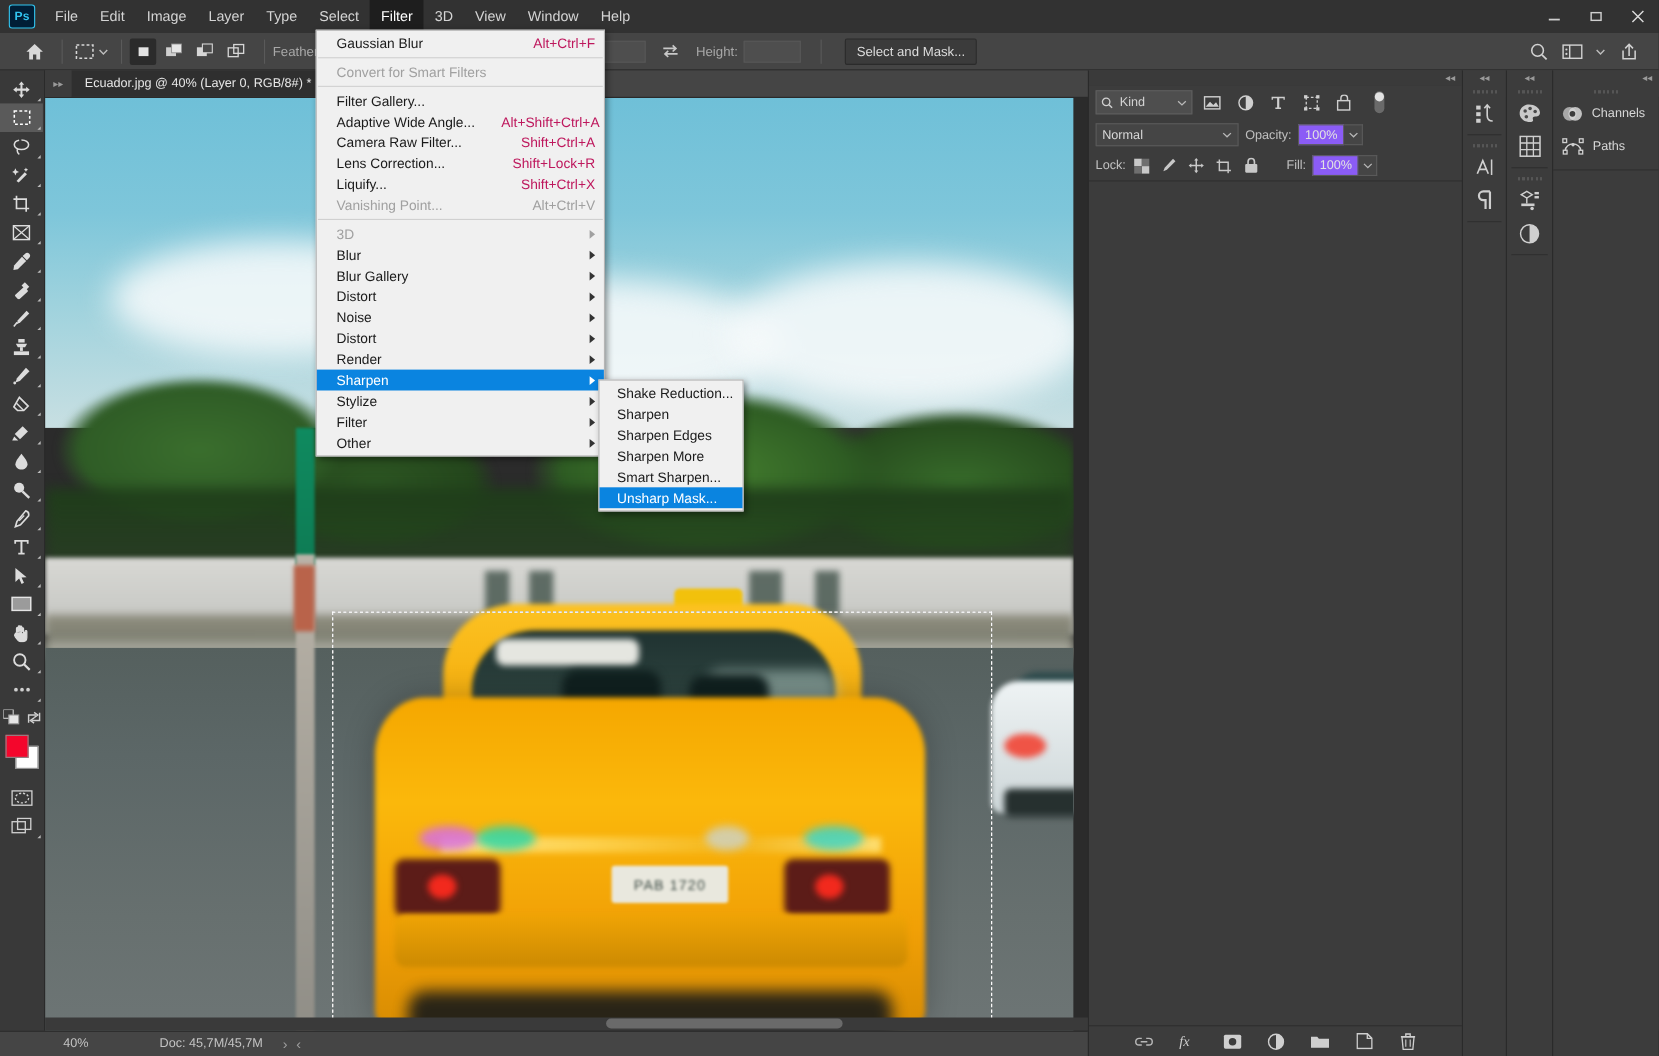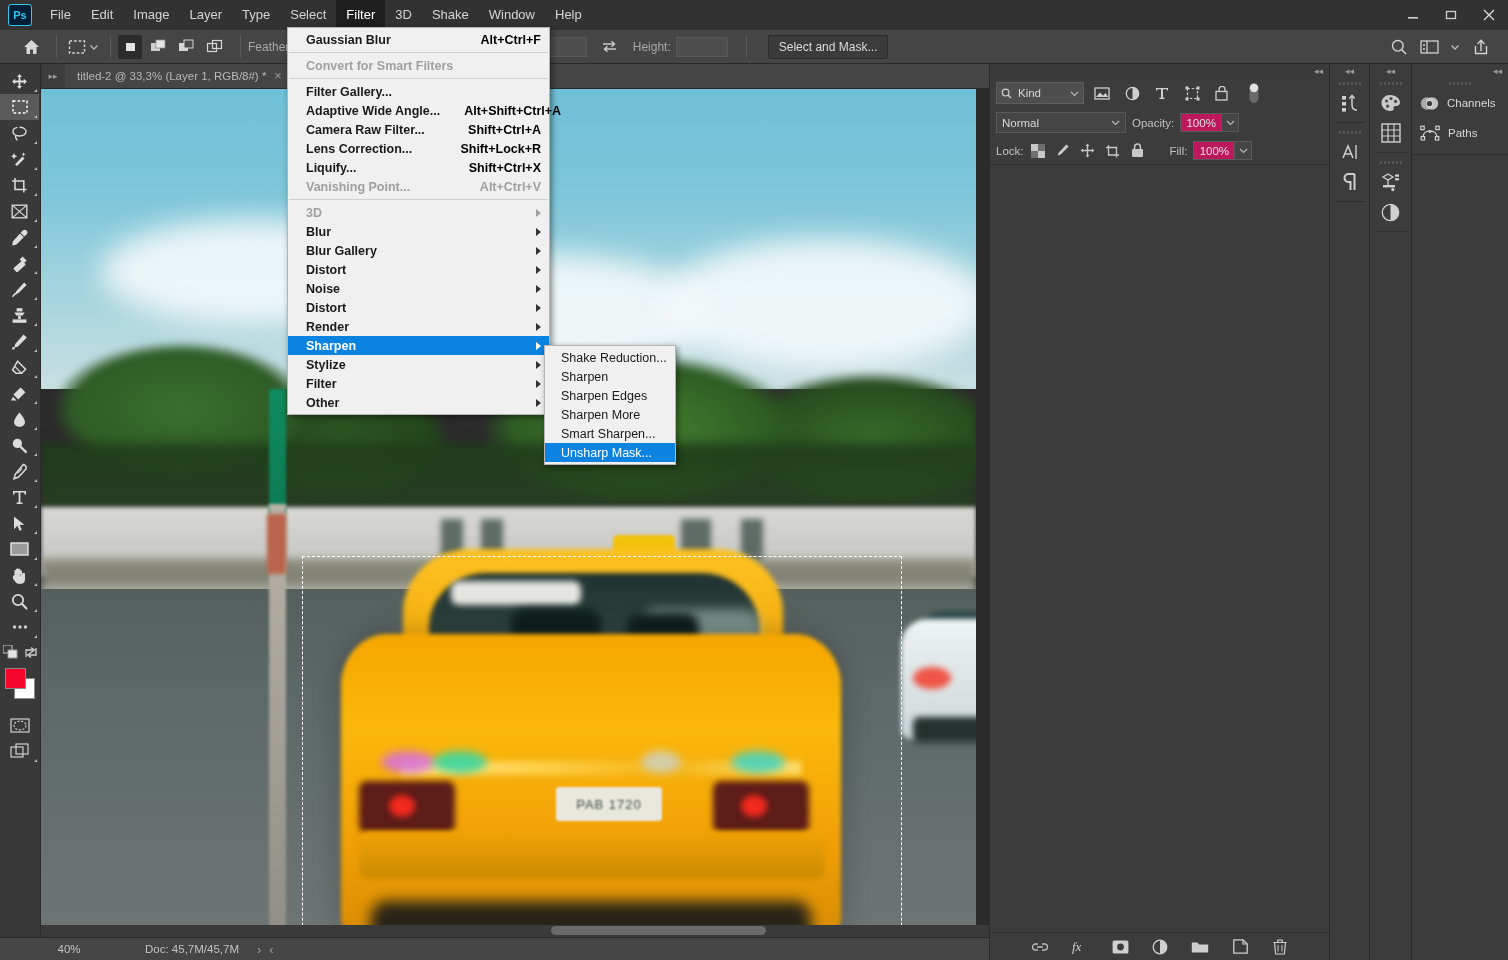--- a/index.html
+++ b/index.html
@@ -310,21 +310,21 @@
   }
   .kind-select .cv{ margin-left:auto; }
   .filter-icon{ width:24px;height:22px;display:flex;align-items:center;justify-content:center; }
   .blend-select{
     width:130px;height:21px;background:#454545;border:1px solid #5a5a5a;
     color:#d8d8d8; font-size:11.5px; padding:0 5px; display:flex;align-items:center;
   }
   .blend-select .cv{ margin-left:auto; }
   .sm-label{ font-size:11.5px;color:#c0c0c0; }
   .sm-input{
-    width:42px;height:19px;background:#be185d;border:1px solid #5a5a5a;
+    width:42px;height:19px;background:#8b5cf6;border:1px solid #5a5a5a;
     color:#e2e2e2;font-size:11.5px; display:flex;align-items:center;justify-content:center;
   }
   .sm-cv{
     width:17px;height:19px;background:#454545;border:1px solid #5a5a5a;border-left:none;
     display:flex;align-items:center;justify-content:center;
   }
   .lock-icons{ display:flex; align-items:center; gap:9px; }
   .lock-icons .li{ width:16px;height:16px;display:flex;align-items:center;justify-content:center; }
   .lp-divider{ height:1px; background:#2f2f2f; }
   .layer-row{
@@ -372,27 +372,27 @@
     display:flex;align-items:center;gap:8px; height:30px; padding-left:8px;
     color:#d8d8d8; font-size:11.5px;
   }
   .dock3-sep{ height:1px;background:#2f2f2f; margin-top:6px; }
 
   
   #filtermenu{
     position:absolute; left:287px; top:27px; width:263px;
     background:#f0f0f0; border:1px solid #b5b5b5;
     box-shadow:2px 2px 6px rgba(0,0,0,.45);
-    padding:2px 0; z-index:50;font-weight:bold;
+    padding:2px 0; z-index:50;
   }
   .mi{
     position:relative; height:19px; display:flex; align-items:center;
     padding:0 8px 0 18px; color:#1a1a1a; font-size:12.5px; white-space:nowrap;
   }
-  .mi .acc{ margin-left:auto; padding-left:24px; color:#000000; font-size:12.5px; }
+  .mi .acc{ margin-left:auto; padding-left:24px; color:#be185d; font-size:12.5px; }
   .mi.disabled, .mi.disabled .acc{ color:#a0a0a0; }
   .mi.hl{ background:#0a84e0; color:#ffffff; }
   .mi.hl .sub{ border-left-color:#ffffff; }
   .mi .sub{
     position:absolute; right:8px; top:50%; margin-top:-4px;
     width:0;height:0; border-top:4px solid transparent; border-bottom:4px solid transparent;
     border-left:5px solid #333;
   }
   .msep{ height:1px; background:#d0d0d0; margin:3px 1px; }
 
@@ -411,21 +411,21 @@
   <div id="pslogo">Ps</div>
   <div class="menubar">
     <div class="menu-item">File</div>
     <div class="menu-item">Edit</div>
     <div class="menu-item">Image</div>
     <div class="menu-item">Layer</div>
     <div class="menu-item">Type</div>
     <div class="menu-item">Select</div>
     <div class="menu-item active">Filter</div>
     <div class="menu-item">3D</div>
-    <div class="menu-item">Shake</div>
+    <div class="menu-item">View</div>
     <div class="menu-item">Window</div>
     <div class="menu-item">Help</div>
   </div>
   <div class="win-controls">
     <div class="wc">
       <svg width="12" height="12" viewBox="0 0 12 12">
           <rect x="1" y="8" width="10" height="1.6" fill="#cfcfcf"></rect>
         </svg>
     </div>
     <div class="wc">
@@ -705,20 +705,24 @@
     <svg width="20" height="16" viewBox="0 0 20 16">
         <rect x="1" y="4" width="12" height="10" fill="none" stroke="#d0d0d0" stroke-width="1.2"></rect>
         <rect x="6" y="1" width="12" height="10" fill="none" stroke="#d0d0d0" stroke-width="1.2"></rect>
       </svg>
     <div class="tri"></div>
   </div>
 </div>
 
 <div id="tabbar">
   <div class="collapse-grip">▸▸</div>
+  <div class="doctab active">
+    <span>Ecuador.jpg @ 40% (Layer 0, RGB/8#) *</span>
+    <span class="x">×</span>
+  </div>
   <div class="doctab">
     <span>titled-2 @ 33,3% (Layer 1, RGB/8#) *</span>
     <span class="x">×</span>
   </div>
 </div>
 
 <div id="canvaswrap">
   <div id="photo">
     <div class="sky"></div>
     <div class="cloud" style="left:60px;top:130px;width:300px;height:105px"></div>

